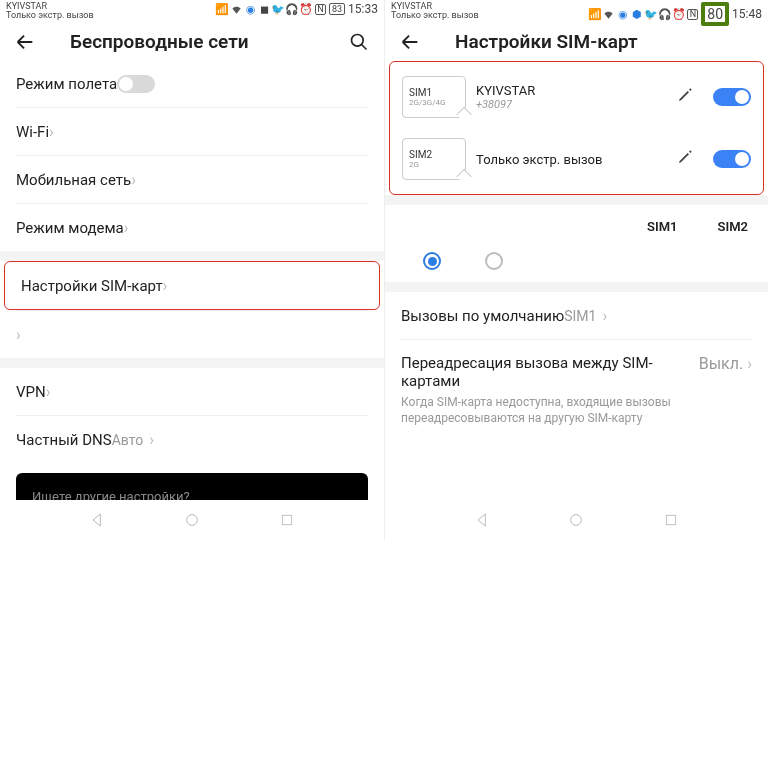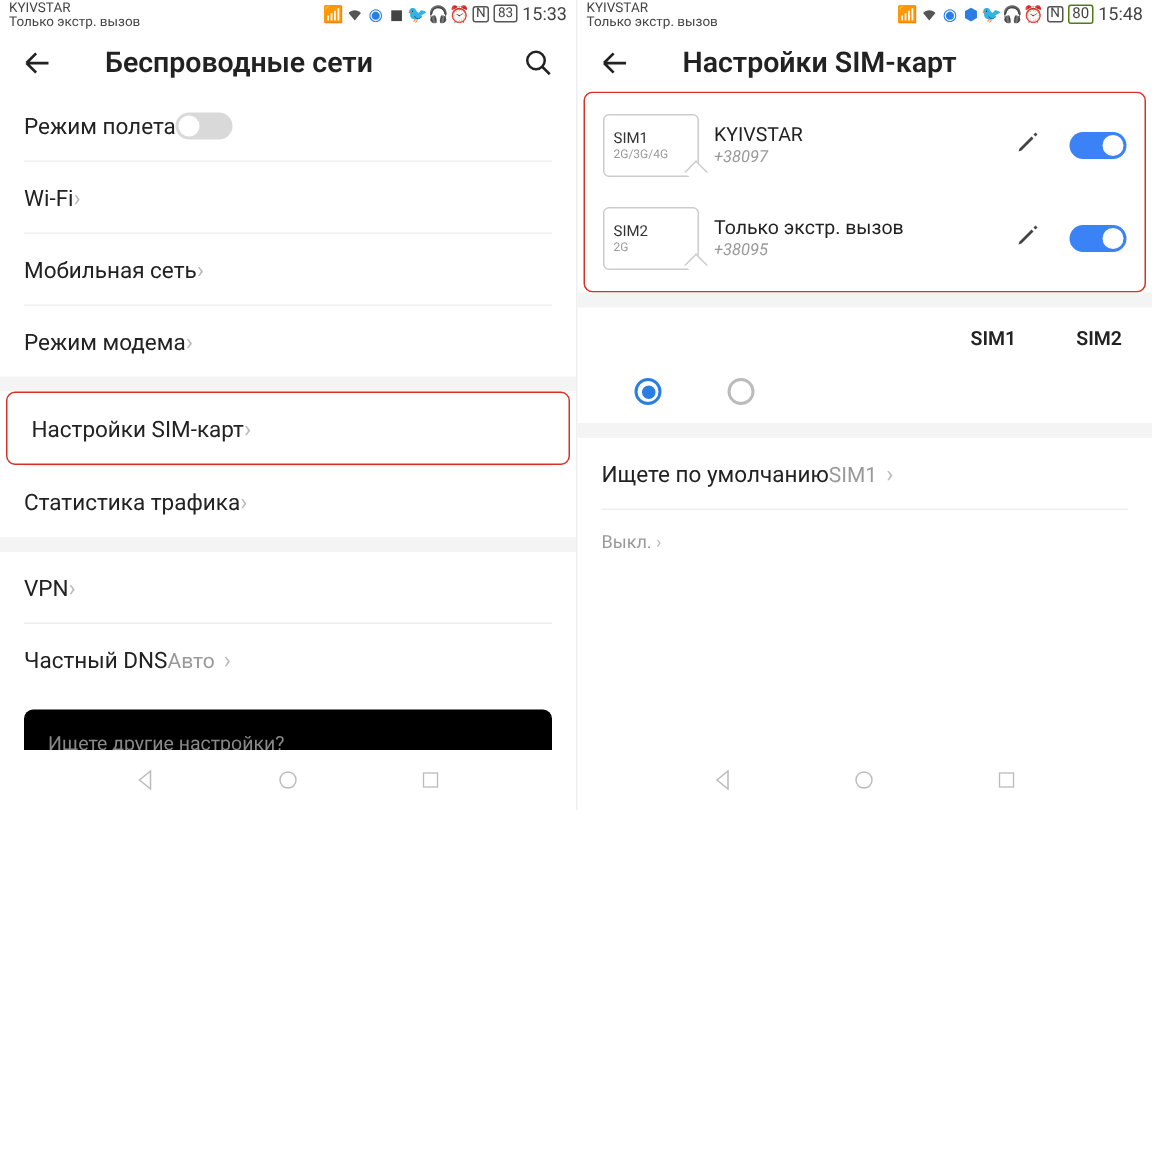--- a/index.html
+++ b/index.html
@@ -57,21 +57,21 @@
   .radio-row .label { flex:1; font-size:15px; color:#222; }
   .radio-cell { width:62px; display:flex; justify-content:center; }
   .radio { width:18px; height:18px; border-radius:50%; border:2px solid #bbb; display:flex; align-items:center; justify-content:center; }
   .radio.on { border-color:#2a7de1; }
   .radio.on::after { content:""; width:9px; height:9px; border-radius:50%; background:#2a7de1; }
 
   .multi { display:flex; align-items:flex-start; padding: 14px 16px; gap:8px; }
   .multi .text { flex:1; }
   .multi .text .t { font-size:15px; color:#222; margin-bottom:4px; }
   .multi .text .d { font-size:12px; color:#999; line-height:1.35; }
-  .multi .val { font-size:12px; color:#999; white-space:nowrap; }
+  .multi .val { font-size:16px; color:#999; white-space:nowrap; }
 </style>
 </head>
 <body>
 
 <div class="screen">
   <div class="statusbar">
     <div class="left">
       <span>KYIVSTAR</span>
       <span>Только экстр. вызов</span>
     </div>
@@ -128,21 +128,20 @@
       <span class="label">Режим модема</span>
       <span class="chevron">›</span>
     </div>
     <div class="gap"></div>
     <div class="row highlight-red" style="margin:0 4px">
       <span class="label">Настройки SIM-карт</span>
       <span class="chevron">›</span>
     </div>
     <div class="divider"></div>
     <div class="row">
-      <span class="label">Статистика трафика</span>
       <span class="chevron">›</span>
     </div>
     <div class="gap"></div>
     <div class="row">
       <span class="label">VPN</span>
       <span class="chevron">›</span>
     </div>
     <div class="divider"></div>
     <div class="row">
       <span class="label">Частный DNS</span>
@@ -186,21 +185,21 @@
           <svg width="11" height="11" viewBox="0 0 24 24">
             <path fill="#555" d="M12 21l9-11c-5-5-13-5-18 0l9 11z"></path>
           </svg>
         </span>
       <span class="ic" style="color:#2a7de1">◉</span>
       <span class="ic" style="color:#2a7de1">⬢</span>
       <span class="ic" style="color:#555">🐦</span>
       <span class="ic">🎧</span>
       <span class="ic">⏰</span>
       <span class="ic" style="font-size:9px;border:1px solid #555;border-radius:2px;padding:0 1px">N</span>
-      <span style="font-size:10px;border:1px solid #4d7c0f;border-radius:2px;padding:0 2px">80</span>
+      <span style="font-size:14px;border:4px solid #4d7c0f;border-radius:2px;padding:0 2px">80</span>
       <span class="time">15:48</span>
     </div>
   </div>
 
   <div class="header">
     <div class="back">
       <svg width="22" height="22" viewBox="0 0 24 24">
           <path fill="none" stroke="#222" stroke-width="2" d="M20 12H4m0 0l7-7m-7 7l7 7"></path>
         </svg>
     </div>
@@ -223,21 +222,20 @@
             </svg></span>
         <span class="toggle on" style="margin-left:10px"></span>
       </div>
       <div class="simrow">
         <div class="simcard">
           <span class="s1">SIM2</span>
           <span class="s2">2G</span>
         </div>
         <div class="siminfo">
           <span class="car">Только экстр. вызов</span>
-          <span class="num">+38095</span>
         </div>
         <span class="edit"><svg width="16" height="16" viewBox="0 0 24 24">
               <path fill="#444" d="M3 21l3-1 12-12-2-2L4 18l-1 3zM18 4l2 2 2-2-2-2-2 2z"></path>
             </svg></span>
         <span class="toggle on" style="margin-left:10px"></span>
       </div>
     </div>
 
     <div class="gap"></div>
 
@@ -249,26 +247,30 @@
       <span class="radio-cell">
           <span class="radio on"></span>
         </span>
       <span class="radio-cell">
           <span class="radio"></span>
         </span>
     </div>
     <div class="gap"></div>
 
     <div class="row">
-      <span class="label">Ищете по умолчанию</span>
+      <span class="label">Вызовы по умолчанию</span>
       <span><span class="meta">SIM1</span><span class="chevron">›</span></span>
     </div>
     <div class="divider"></div>
 
     <div class="multi">
+      <div class="text">
+        <div class="t">Переадресация вызова между SIM-картами</div>
+        <div class="d">Когда SIM-карта недоступна, входящие вызовы переадресовываются на другую SIM-карту</div>
+      </div>
       <div class="val"><span>Выкл.</span> <span class="chevron">›</span></div>
     </div>
   </div>
 
   <div class="navbar">
     <div class="nav-btn">
         <svg width="16" height="16" viewBox="0 0 24 24">
           <path fill="none" stroke="#bbb" stroke-width="1.5" d="M17 3L6 12l11 9z"></path>
         </svg>
       </div>

